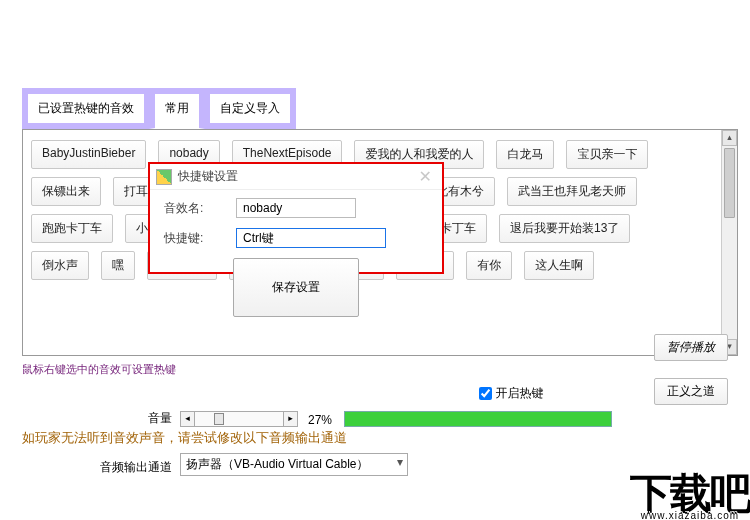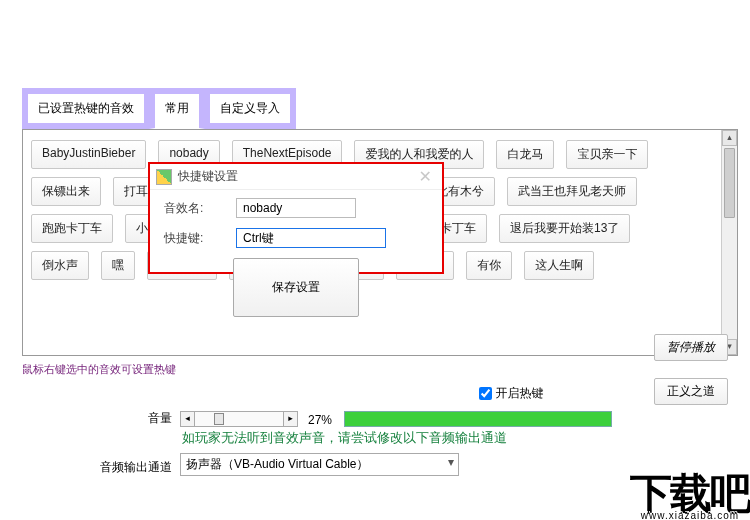--- a/index.html
+++ b/index.html
@@ -32,24 +32,24 @@
   .slider-thumb { position: absolute; left: 22%; top: 1px; width: 10px; height: 12px; background: #e8e8e8; border: 1px solid #888; }
   .vol-value { margin-left: 10px; }
   
   .progress { width: 268px; height: 16px; border: 1px solid #7aa; background: #3cd03c; margin-left: 12px; }
   
   .enable-box { margin-left: 262px; display: flex; align-items: center; gap: 4px; justify-content: center; }
   .enable-box input { width: 13px; height: 13px; }
   
   .output-row { margin-top: 6px; }
   .output-label { margin-left: 78px; margin-right: 8px; }
-  .select { border: 1px solid #aaa; background: #fff; padding: 2px 20px 2px 5px; position: relative; width: 279px; font-size: 12px; }
+  .select { border: 1px solid #aaa; background: #fff; padding: 2px 20px 2px 5px; position: relative; width: 228px; font-size: 12px; }
   .select::after { content: "▾"; position: absolute; right: 4px; top: 1px; color: #555; }
   
-  .hint-orange { color: #15803d; font-size: 13px; margin-left: 160px; margin-top: 2px; }
+  .hint-orange { color: #a16207; font-size: 13px; margin-top: 2px; }
   
   .side-btn { position: absolute; right: 22px; border: 1px solid #bbb; background: linear-gradient(#fff,#f0f0f0); padding: 4px 12px; cursor: pointer; font-size: 12px; border-radius: 2px; }
   .side-btn.pause { top: 334px; font-style: italic; }
   .side-btn.stop { top: 378px; }
   
   
   .modal { position: absolute; left: 148px; top: 162px; width: 296px; height: 112px; border: 2px solid #e60000; background: #fff; z-index: 50; color: #444; }
   .modal-title { height: 26px; display: flex; align-items: center; padding: 0 6px; font-size: 12px; border-bottom: 1px solid #eee; }
   .modal-icon { width: 16px; height: 16px; margin-right: 6px; background: linear-gradient(45deg,#ffd24a 50%,#6ac86a 50%); border: 1px solid #aaa; }
   .modal-close { margin-left: auto; color: #c8c8c8; font-size: 16px; cursor: pointer; padding: 0 4px; }

